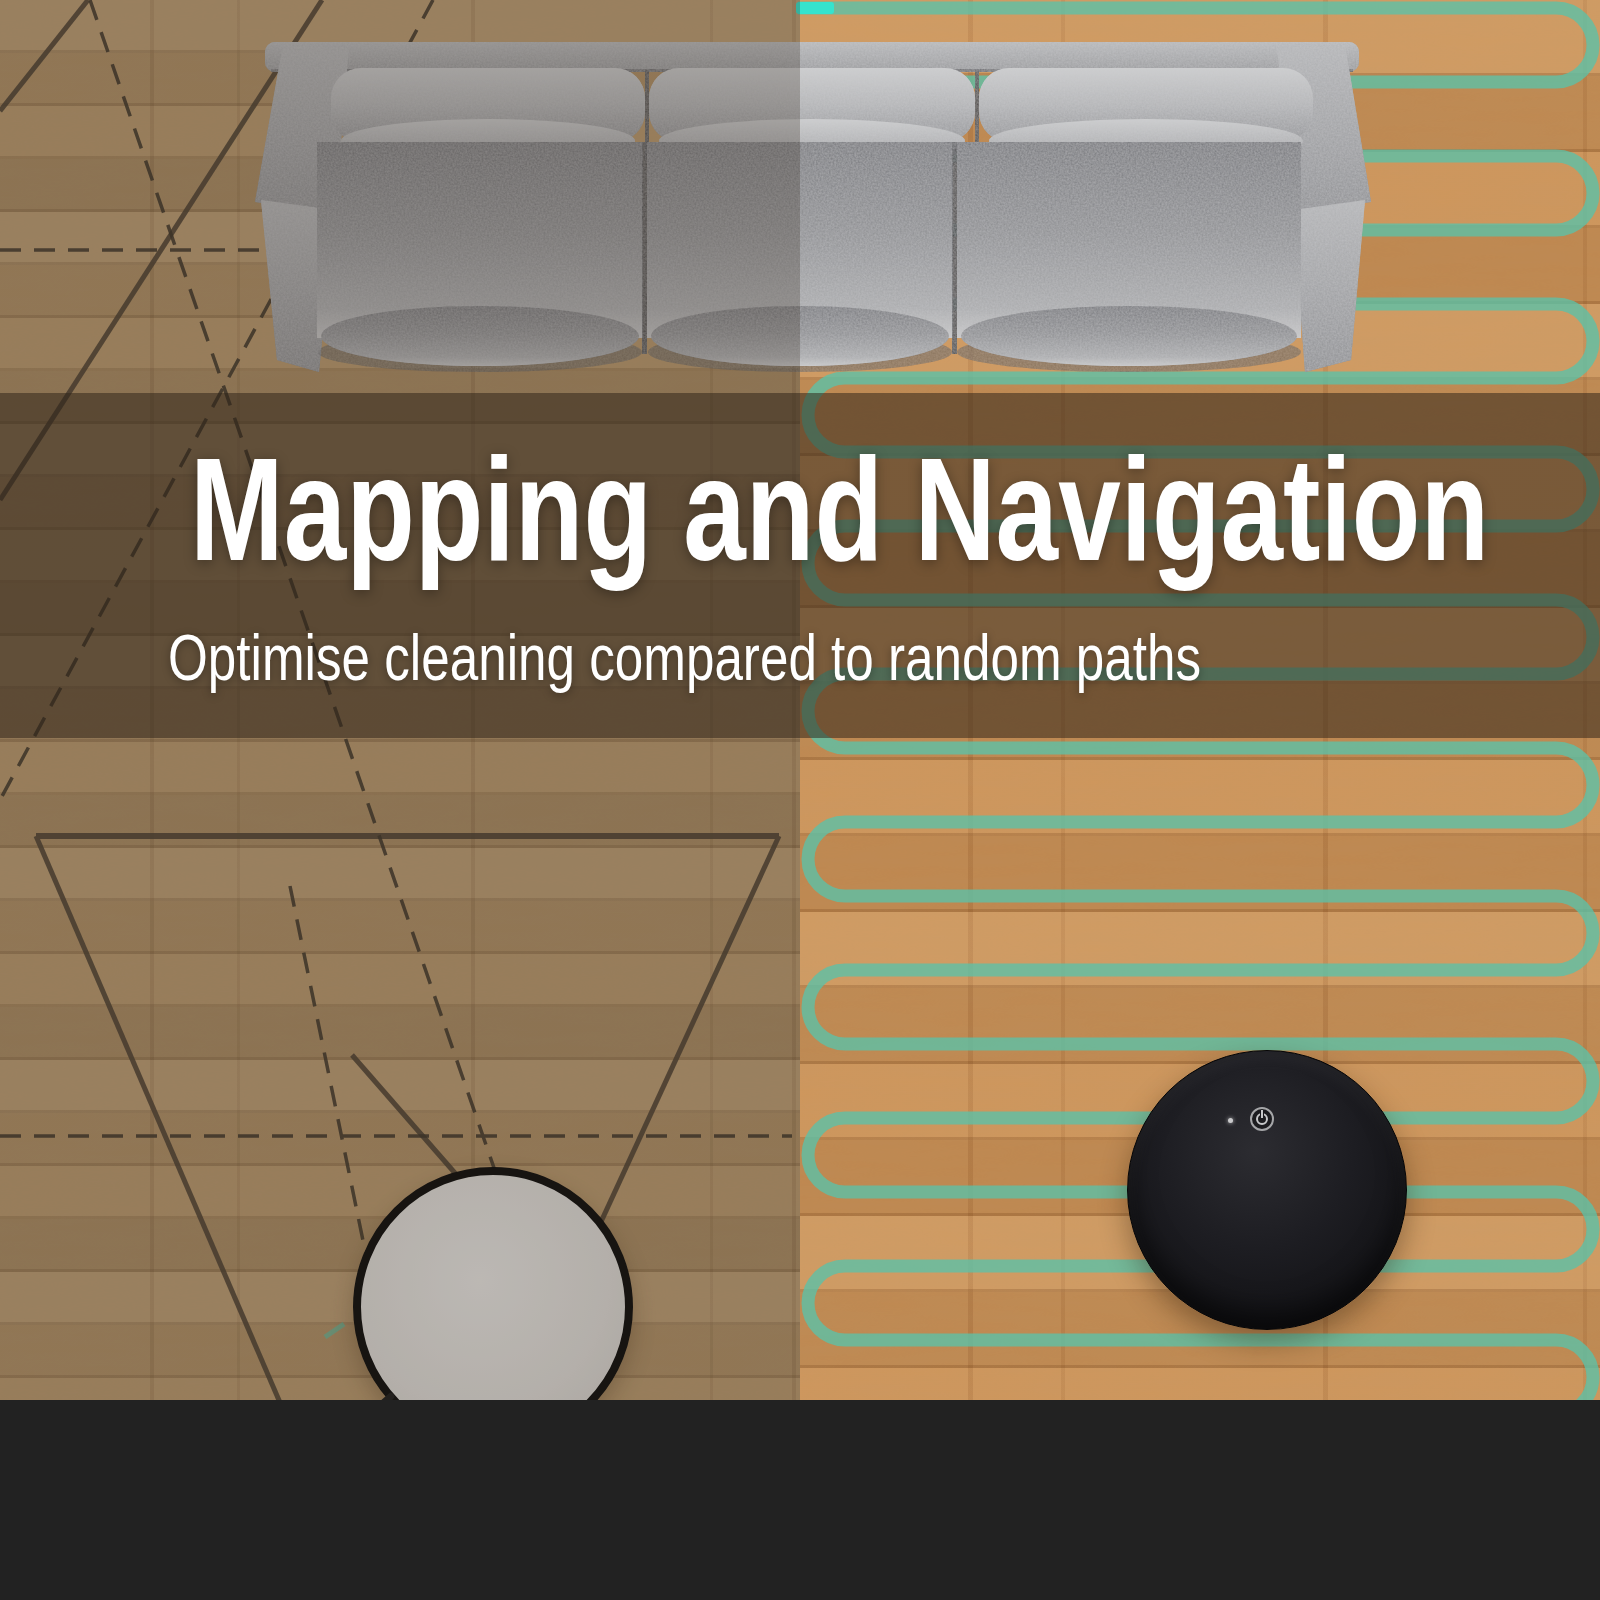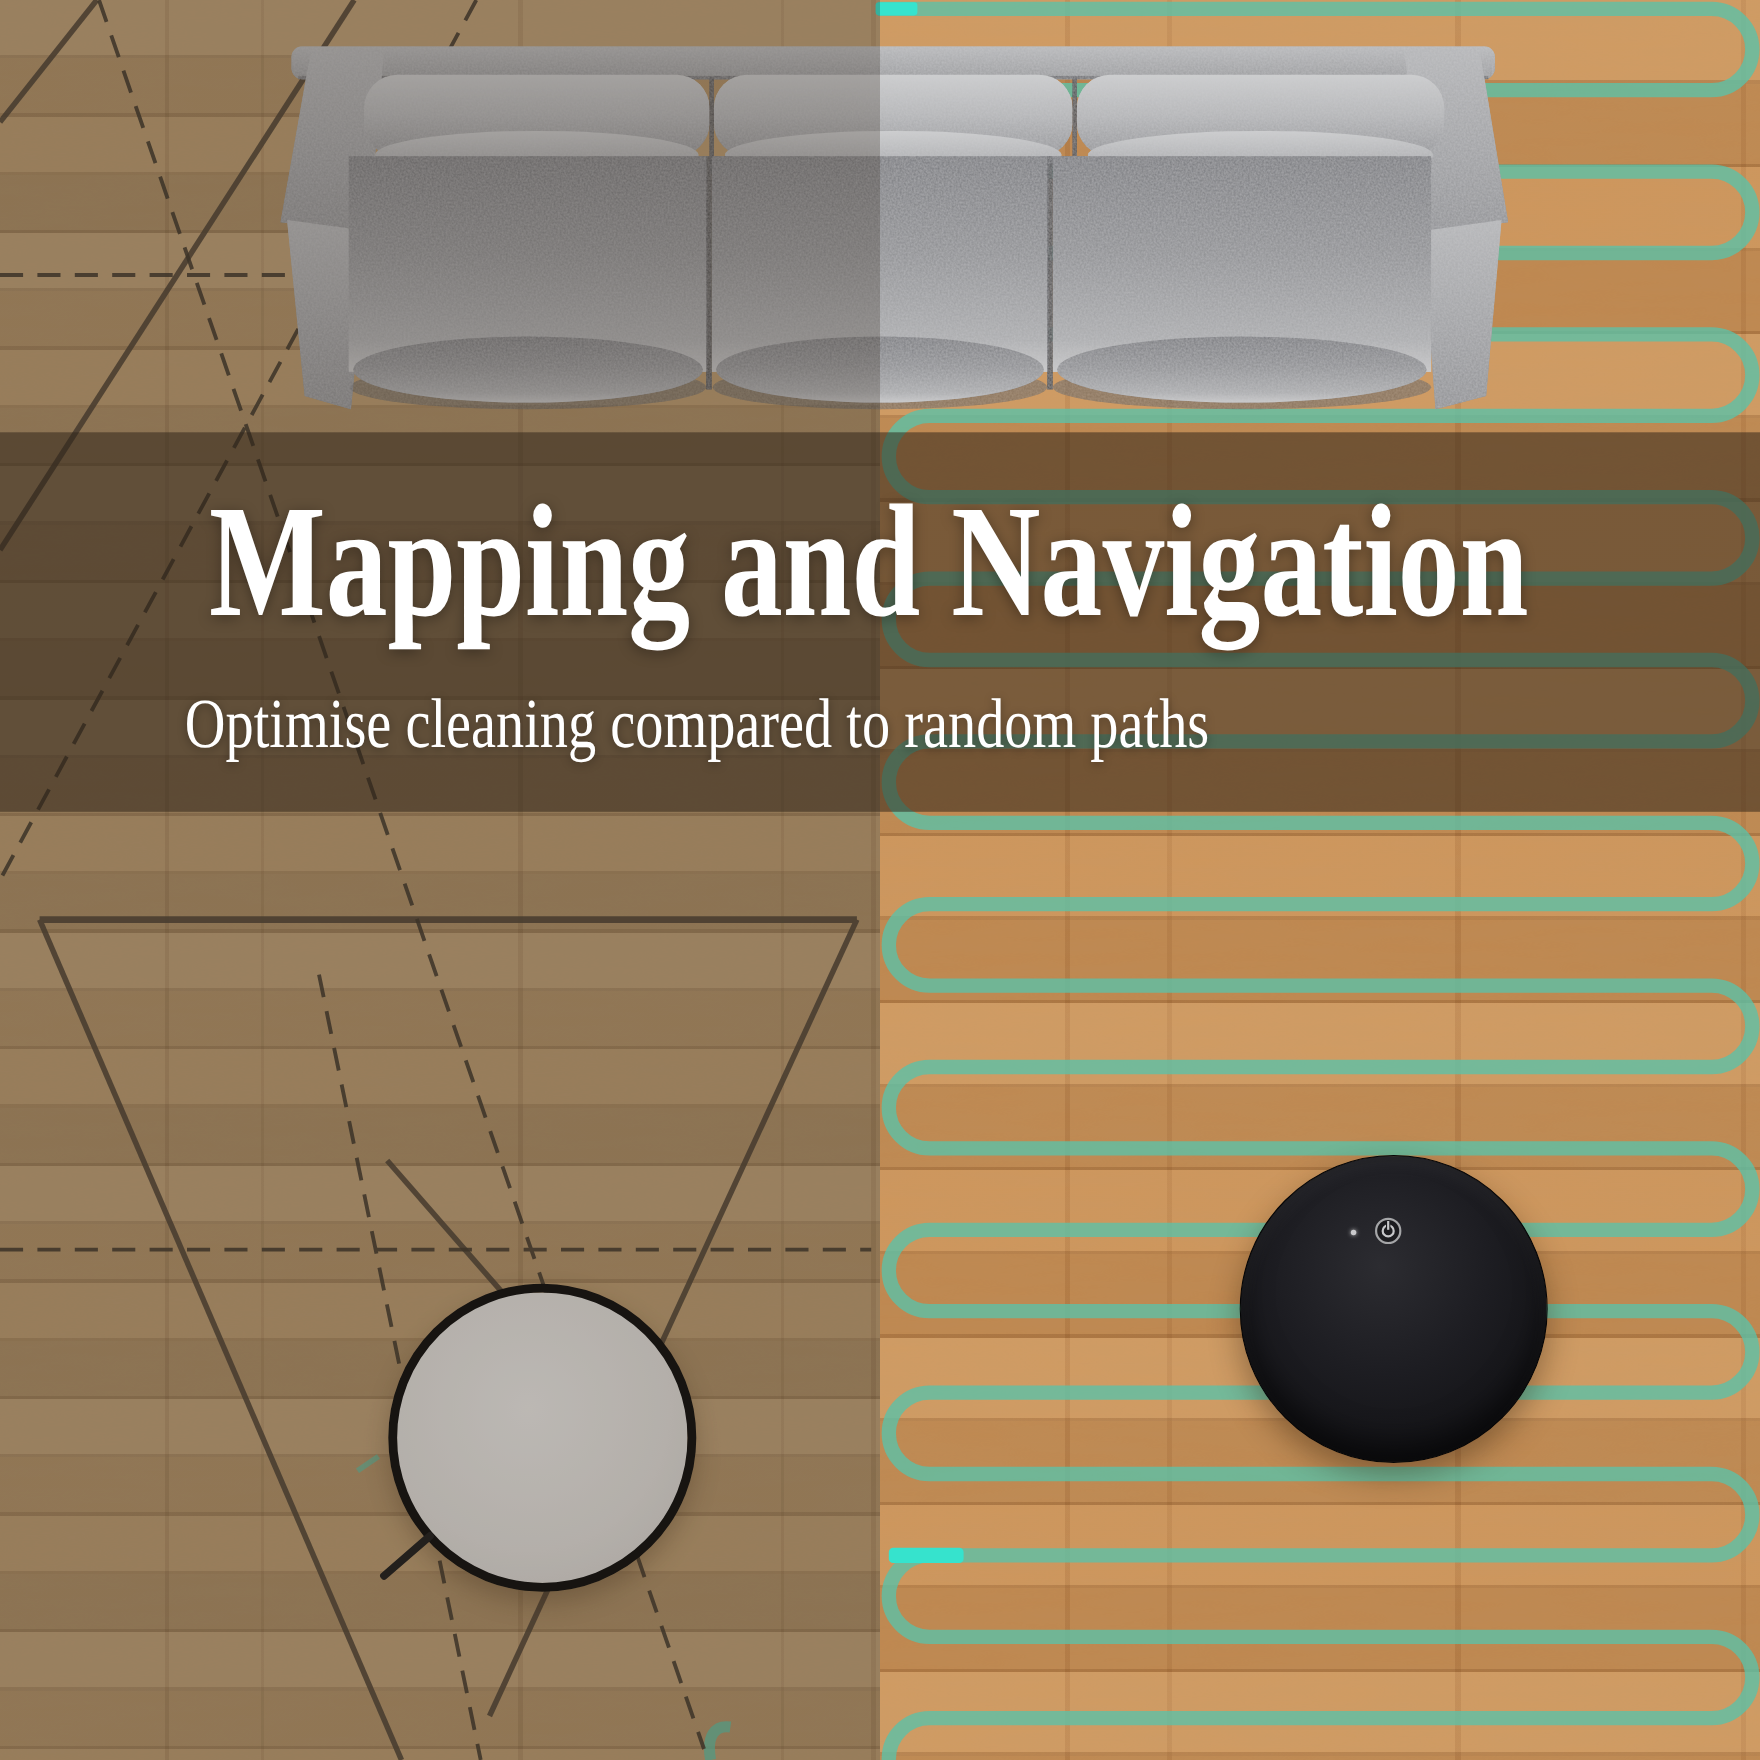--- a/index.html
+++ b/index.html
@@ -1,17 +1,17 @@
 <!DOCTYPE html>
 <html><head>
 <meta charset="utf-8">
 <style>
   html,body{margin:0;padding:0;background:#222;}
-  #stage{position:relative;width:1600px;height:1600px;overflow:hidden;
-         font-family:Liberation Serif, serif;}
+  #stage{position:relative;width:1600px;height:1400px;overflow:hidden;
+         font-family:Liberation Sans, sans-serif;}
   #stage *{box-sizing:border-box;}
 
   
   .floor{position:absolute;top:0;height:1600px;}
   .floor-left{left:0;width:800px;background-color:#bb9a6e;
     background-image:
       repeating-linear-gradient(180deg, rgba(0,0,0,0) 0 50px, rgba(92,62,32,.20) 50px 53px),
       repeating-linear-gradient(180deg, rgba(255,255,255,.06) 0 53px, rgba(0,0,0,.05) 53px 106px, rgba(255,255,255,.02) 106px 159px, rgba(0,0,0,.08) 159px 212px),
       repeating-linear-gradient(90deg, transparent 0 150px, rgba(90,55,25,.14) 150px 154px, transparent 154px 321px),
       repeating-linear-gradient(90deg, transparent 0 237px, rgba(90,55,25,.11) 237px 240px, transparent 240px 473px);}

